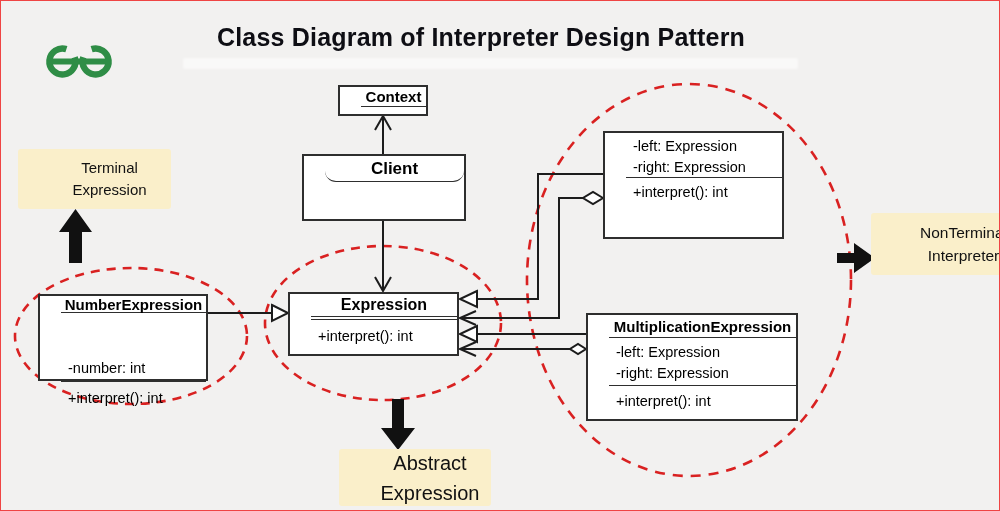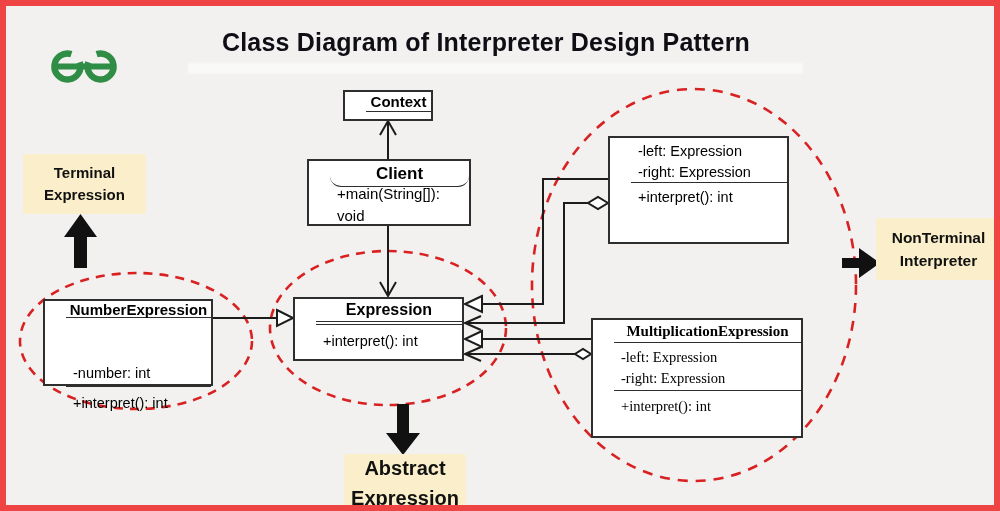--- a/index.html
+++ b/index.html
@@ -6,21 +6,21 @@
   body{
     font-family:"Liberation Sans", sans-serif;
     background:#e9e8e7;
   }
   #canvas{
     position:relative;
     width:1000px;
     height:511px;
     background:#f2f1f0;
     overflow:hidden;
-    border:6px solid #ef4444;
+    border:1px solid #ef4444;
     box-sizing:border-box;
   }
   
   .page-title{
     position:absolute;
     left:150px; top:22px; width:660px;
     text-align:center;
     font-size:25px;
     font-weight:800;
     letter-spacing:.2px;
@@ -70,25 +70,26 @@
   }
   .uml-members.sep{border-bottom:1.6px solid #2e2e2e;}
   .uml-members.center{display:flex; align-items:center; padding-top:0;}
   
   .callout{
     position:absolute;
     background:#faefca;
     border-radius:3px;
     display:flex; flex-direction:column;
     align-items:center; justify-content:center;
-    font-weight:bold;
+    font-weight:normal;
     font-size:15px;
     line-height:1.5;
     color:#111;
     text-align:left;
+    padding-left:30px;
   }
 </style>
 </head>
 <body>
 
 <div id="canvas">
 
   <svg class="logo" viewBox="0 0 76 46">
     <g fill="none" stroke="#2f8d46" stroke-width="6.5">
       <path d="M 33.7 20.2 A 13 13 0 1 1 25.4 12.1"></path>
@@ -148,21 +149,20 @@
     <polygon fill="#111111" points="391,398 391,427 380,427 397,449 414,427 403,427 403,398"></polygon>
   </svg>
 
   <div class="uml-box" style="left:337px; top:84px; width:90px; height:31px;">
     <div class="uml-title" style="height:20px;">Context</div>
     <div class="uml-strip" style="height:6px; border-bottom:none;"></div>
   </div>
 
   <div class="uml-box" style="left:301px; top:153px; width:164px; height:67px;">
     <div class="uml-title" style="height:26px; font-size:17px;border-radius:11px;">Client</div>
-    <div class="uml-members center" style="height:36px; font-size:15px;">+main(String[]): void</div>
   </div>
 
   <div class="uml-box" style="left:287px; top:291px; width:171px; height:64px;">
     <div class="uml-title" style="height:23px; font-size:16px;">Expression</div>
     <div class="uml-strip" style="height:3px;"></div>
     <div class="uml-members center" style="height:33px;">+interpret(): int</div>
   </div>
 
   <div class="uml-box" style="left:37px; top:293px; width:170px; height:87px;">
     <div class="uml-title" style="height:17px;">NumberExpression</div>
@@ -171,21 +171,21 @@
   </div>
 
   <div class="uml-box" style="left:602px; top:130px; width:181px; height:108px;">
     <div class="uml-members sep" style="height:45px;">
       <div>-left: Expression</div>
       <div>-right: Expression</div>
     </div>
     <div class="uml-members center" style="height:29px;">+interpret(): int</div>
   </div>
 
-  <div class="uml-box" style="left:585px; top:312px; width:212px; height:120px;font-family:Liberation Serif, serif;">
+  <div class="uml-box" style="left:585px; top:312px; width:212px; height:108px;">
     <div class="uml-title" style="height:23px;">MultiplicationExpression</div>
     <div class="uml-members sep" style="height:48px; padding-top:4px;">
       <div>-left: Expression</div>
       <div>-right: Expression</div>
     </div>
     <div class="uml-members center" style="height:32px;">+interpret(): int</div>
   </div>
 
   <div class="callout" style="left:17px; top:148px; width:123px; height:60px;">
     <span>Terminal</span>

